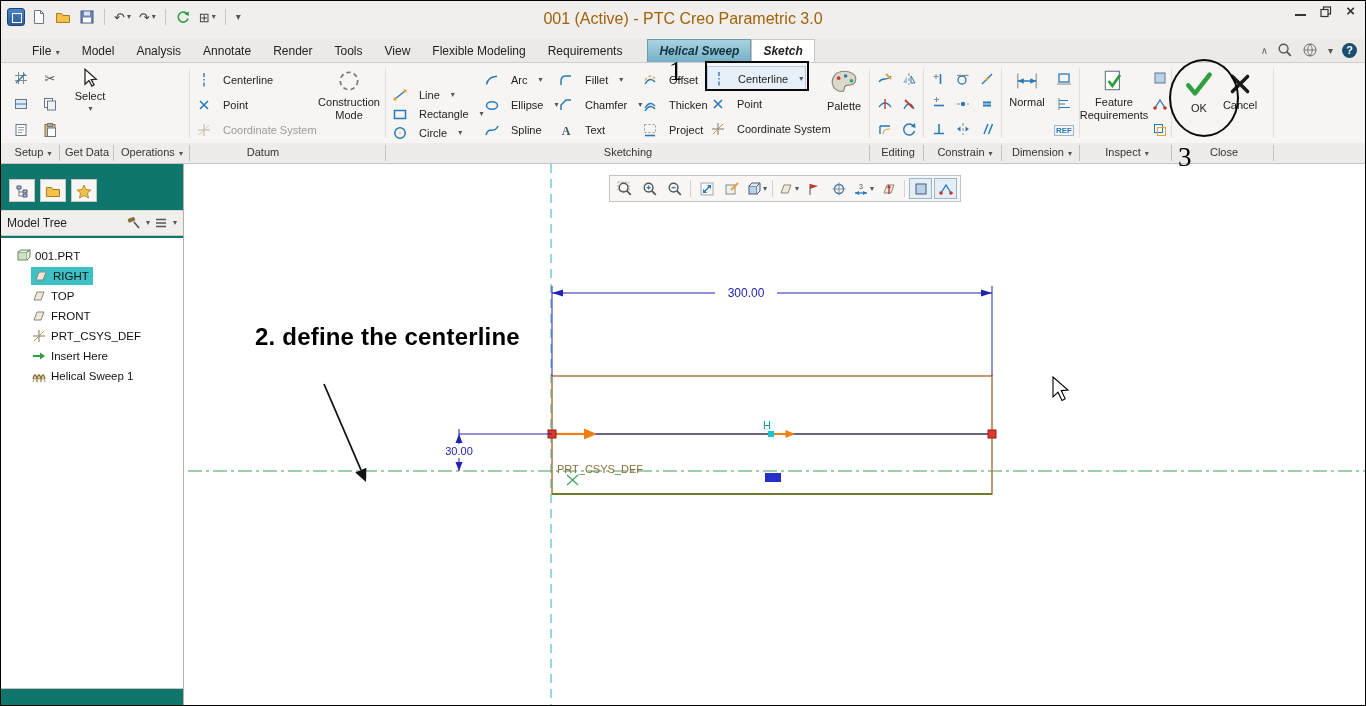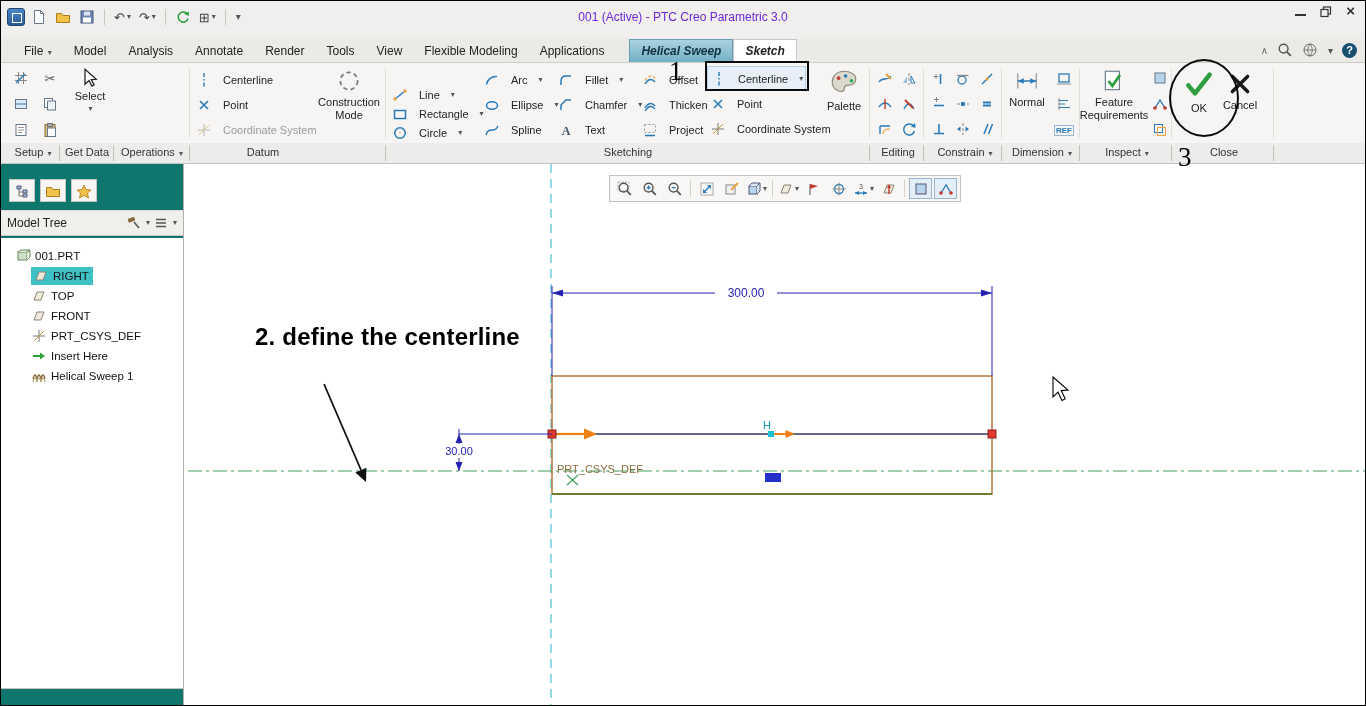--- a/index.html
+++ b/index.html
@@ -8,33 +8,33 @@
   button{background:none;border:none;font-family:inherit;font-size:inherit;color:inherit;cursor:default;padding:0}
   .app{position:relative;width:1366px;height:706px;background:#fff;border:1px solid #000;overflow:hidden;font-size:12px;color:#222}
 
   
   .titlebar{position:absolute;left:0;top:0;width:100%;height:38px;background:#f0efed}
   .qat{position:absolute;left:6px;top:5px;display:flex;align-items:center;gap:4px;height:22px}
   .tbtn{display:flex;align-items:center;gap:1px;padding:1px 2px;height:22px;font-size:13px;color:#444}
   .vsep{width:1px;height:16px;background:#c9c7c4;margin:0 3px}
   .appicon{width:18px;height:18px;background:linear-gradient(#4a86c8,#2c5d96);border:1px solid #1d4570;border-radius:3px;display:inline-block;position:relative}
   .appicon::after{content:"";position:absolute;left:4px;top:4px;width:8px;height:8px;border:1.5px solid #fff}
-  .title{position:absolute;left:0;right:0;top:9px;text-align:center;font-size:12px;color:#6d28d9}
+  .title{position:absolute;left:0;right:0;top:9px;text-align:center;font-size:16px;color:#a16207}
   .wincontrols{position:absolute;right:10px;top:4px;display:flex;gap:14px;align-items:center}
   .minbar{display:inline-block;width:11px;height:2px;background:#333}
   .closex{font-size:15px;font-weight:bold;color:#333;line-height:10px}
   .dd{font-size:8px;color:#555;margin-left:1px;line-height:1}
   .ic16{width:16px;height:16px;display:block}
   .ic12{width:12px;height:12px;display:block}
   .ic20{width:20px;height:20px;display:block}
   .ic24{width:26px;height:26px;display:block}
   .ic28{width:30px;height:30px;display:block}
 
   
-  .tabrow{position:absolute;left:0;top:38px;width:100%;height:24px;background:#eceae7;border-bottom:1px solid #cfcdca;display:flex;align-items:flex-end;padding-left:12px}
+  .tabrow{position:absolute;left:0;top:38px;width:100%;height:24px;background:#eceae7;border-bottom:1px solid #cfcdca;display:flex;align-items:flex-end;padding-left:20px}
   .tab{padding:4px 11px;font-size:12px;white-space:nowrap;color:#222}
   .tab.ctx{background:linear-gradient(#a9d3e1,#74b0c6);font-style:italic;font-weight:bold;color:#12323f;border:1px solid #699cb1;border-bottom:none;margin-left:14px}
   .tab.active{background:#fff;font-style:italic;font-weight:bold;border:1px solid #c8c6c4;border-bottom:none}
   .tabrow-right{position:absolute;right:8px;top:41px;display:flex;gap:9px;align-items:center;color:#555}
   .helpicon{width:15px;height:15px;border-radius:50%;background:#1b4f72;color:#fff;font-size:11px;font-weight:bold;display:flex;align-items:center;justify-content:center}
   .chev{font-size:10px;color:#666}
 
   
   .ribbon{position:absolute;left:0;top:62px;width:100%;height:80px;background:#f6f5f3}
   .grp{position:absolute;top:1px;height:78px;display:flex;gap:3px}
@@ -185,21 +185,21 @@
 
   <div class="tabrow">
     <div class="tab"><span>File</span> <span class="dd">▾</span></div>
     <div class="tab">Model</div>
     <div class="tab">Analysis</div>
     <div class="tab">Annotate</div>
     <div class="tab">Render</div>
     <div class="tab">Tools</div>
     <div class="tab">View</div>
     <div class="tab">Flexible Modeling</div>
-    <div class="tab">Applications</div>
+    <div class="tab">Requirements</div>
     <div class="tab ctx">Helical Sweep</div>
     <div class="tab active">Sketch</div>
   </div>
   <div class="tabrow-right">
     <button><span class="chev">∧</span></button>
     <button>
         <svg class="ic16">
           <use href="#i-mag"></use>
         </svg>
       </button>

